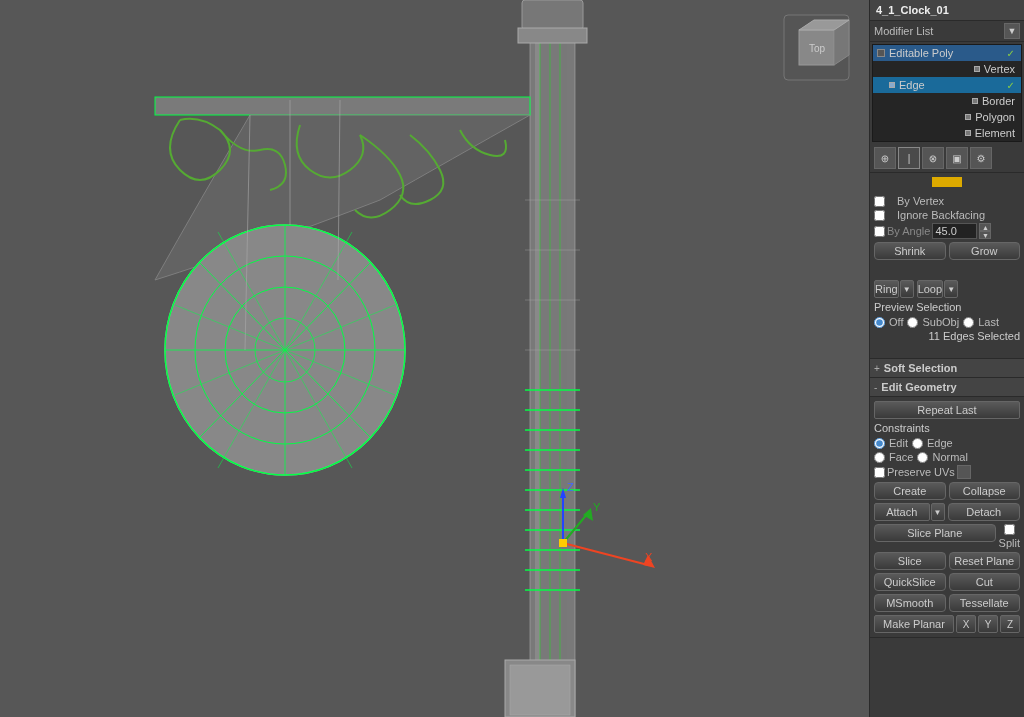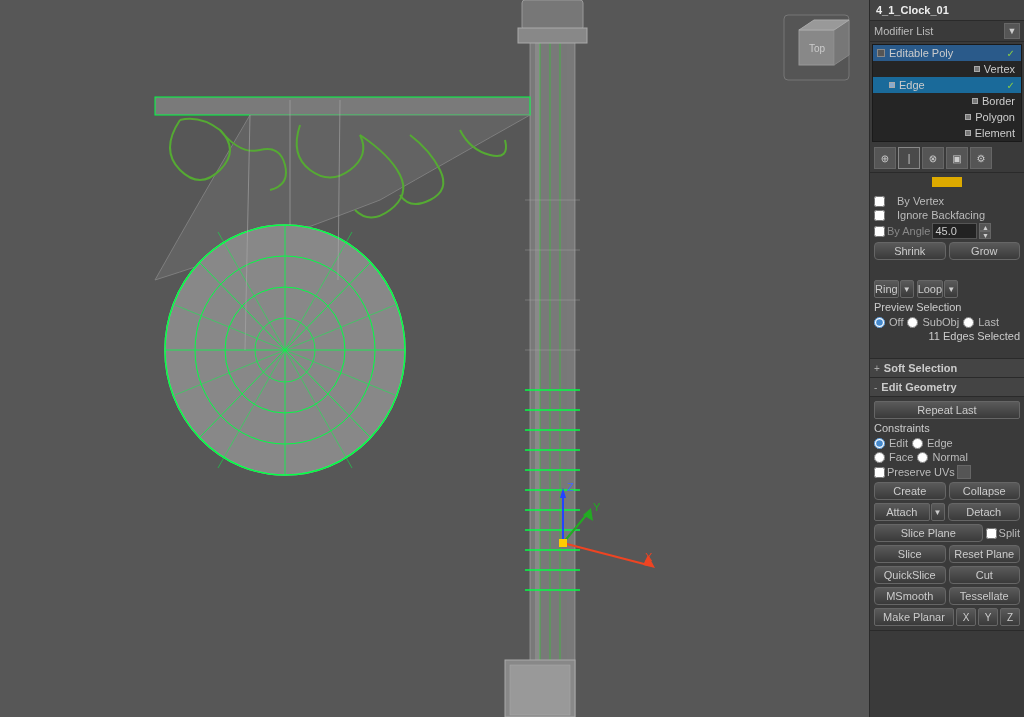--- a/index.html
+++ b/index.html
@@ -624,21 +624,21 @@
       <div class="btn-row">
         <div class="btn-with-arrow" style="flex:1;">
           <div class="btn-main">Attach</div>
           <div class="btn-arrow">▼</div>
         </div>
         <div class="btn">Detach</div>
       </div>
 
       <div class="btn-row">
         <div class="btn">Slice Plane</div>
-        <div style="display:flex;align-items:center;gap:2px;">
+        <div style="display:flex;align-items:center;gap:2px;flex-direction:column;">
           <input type="checkbox" style="">
           <span class="label-text">Split</span>
         </div>
       </div>
 
       <div class="btn-row">
         <div class="btn">Slice</div>
         <div class="btn">Reset Plane</div>
       </div>
 

